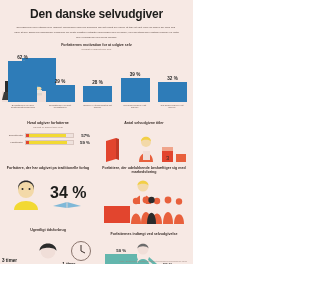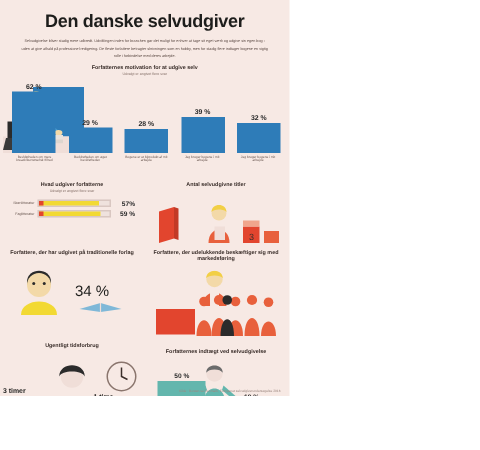--- a/index.html
+++ b/index.html
@@ -131,22 +131,22 @@
     font-size: 4.4px;
     font-weight: bold;
     color: #2a2a2a;
     width: 16px;
     text-align: right;
     flex: none;
   }
 
   
   .bigstat {
-    font-size: 10px;
-    font-weight: normal;
+    font-size: 16px;
+    font-weight: bold;
     color: #1d1d1b;
   }
   .bigstat-sm {
     font-size: 6px;
     font-weight: bold;
     color: #1d1d1b;
   }
 
   
   .tbars {

